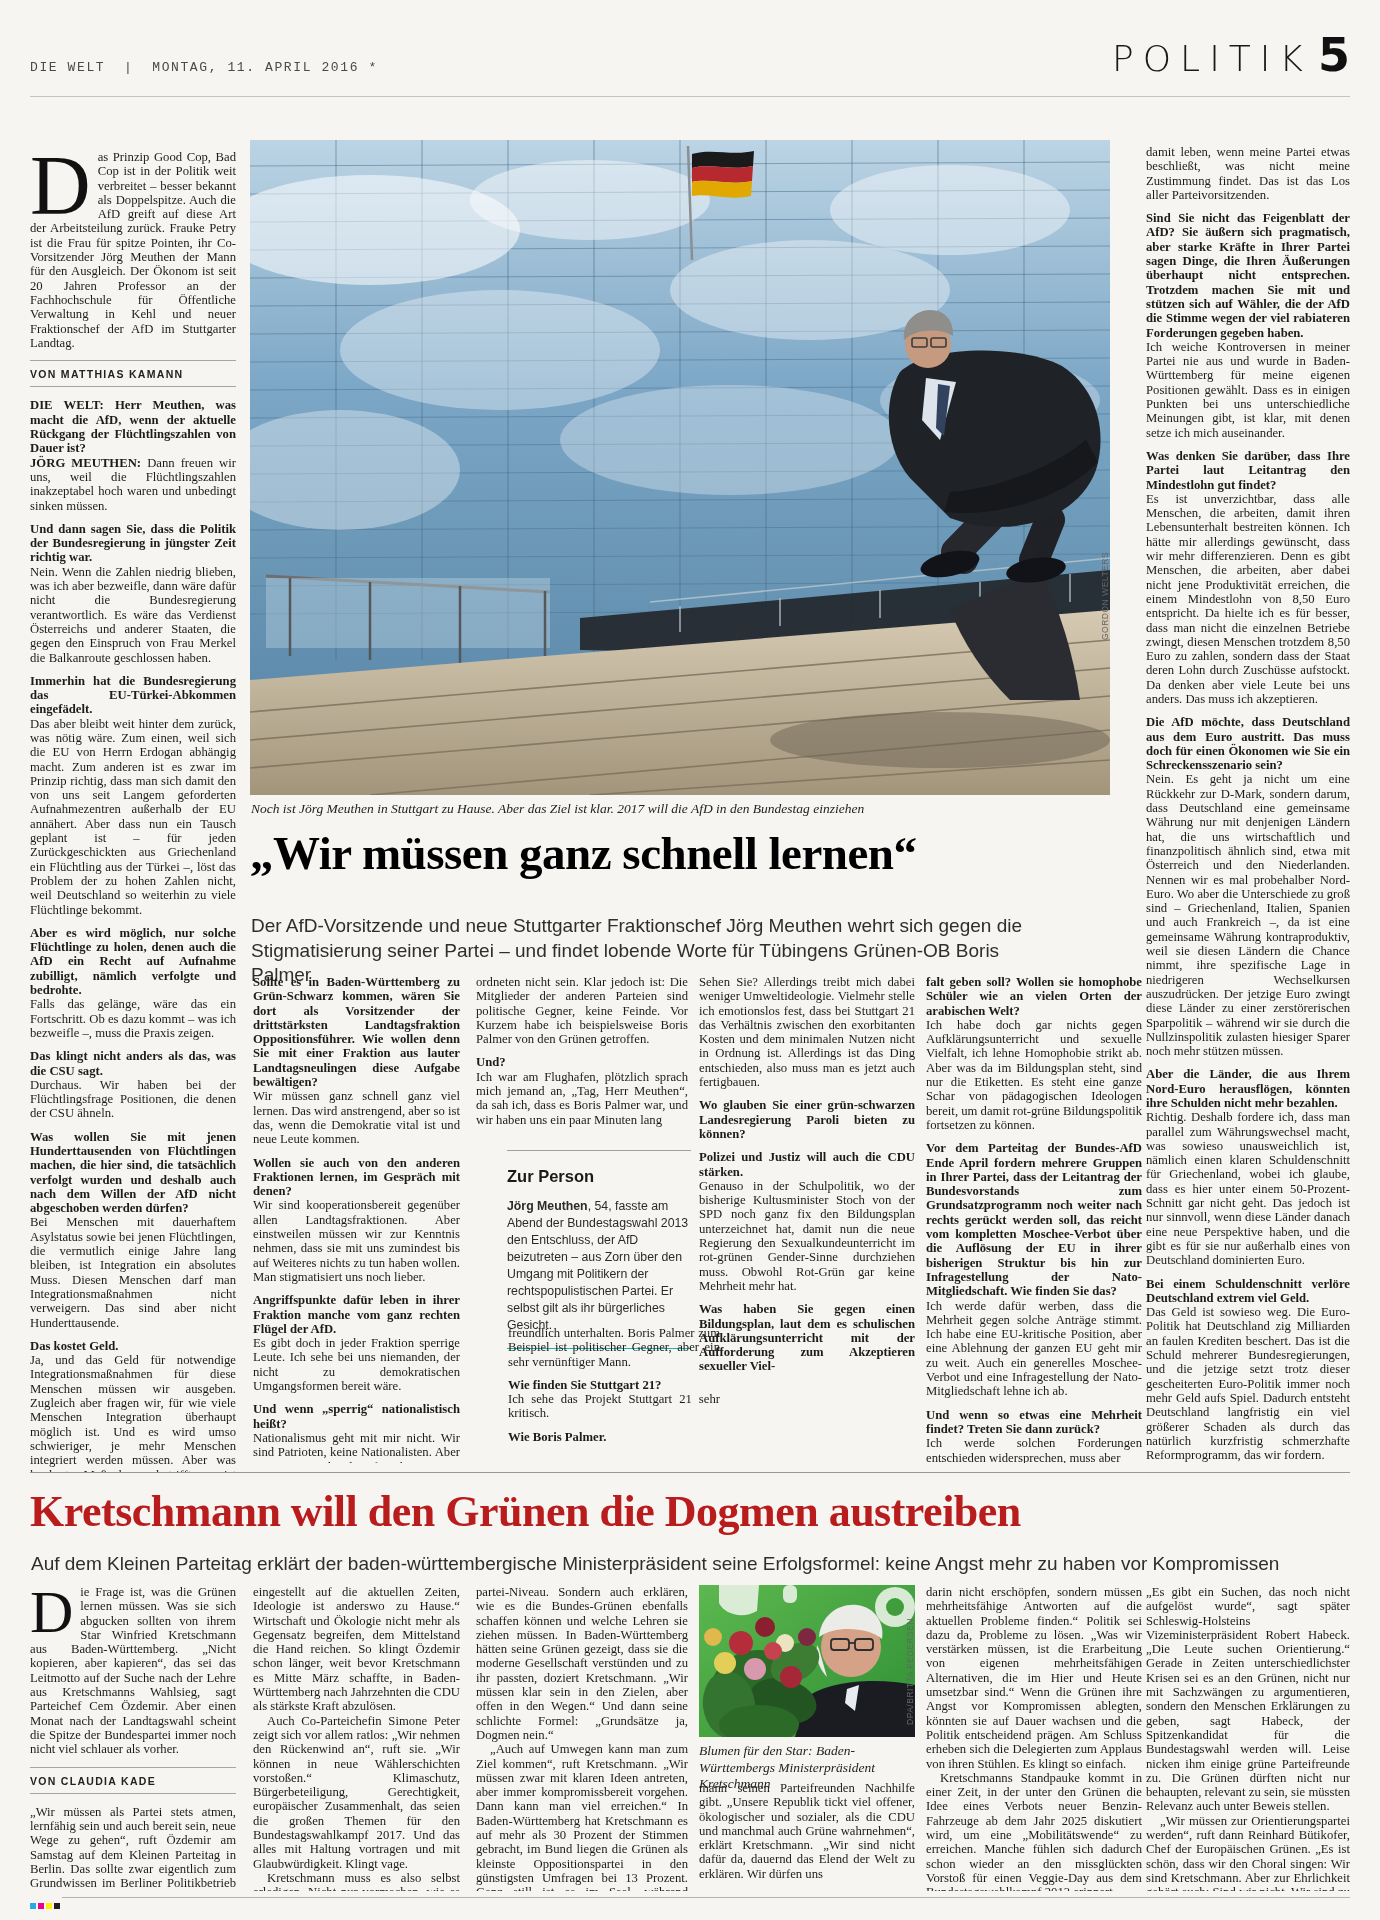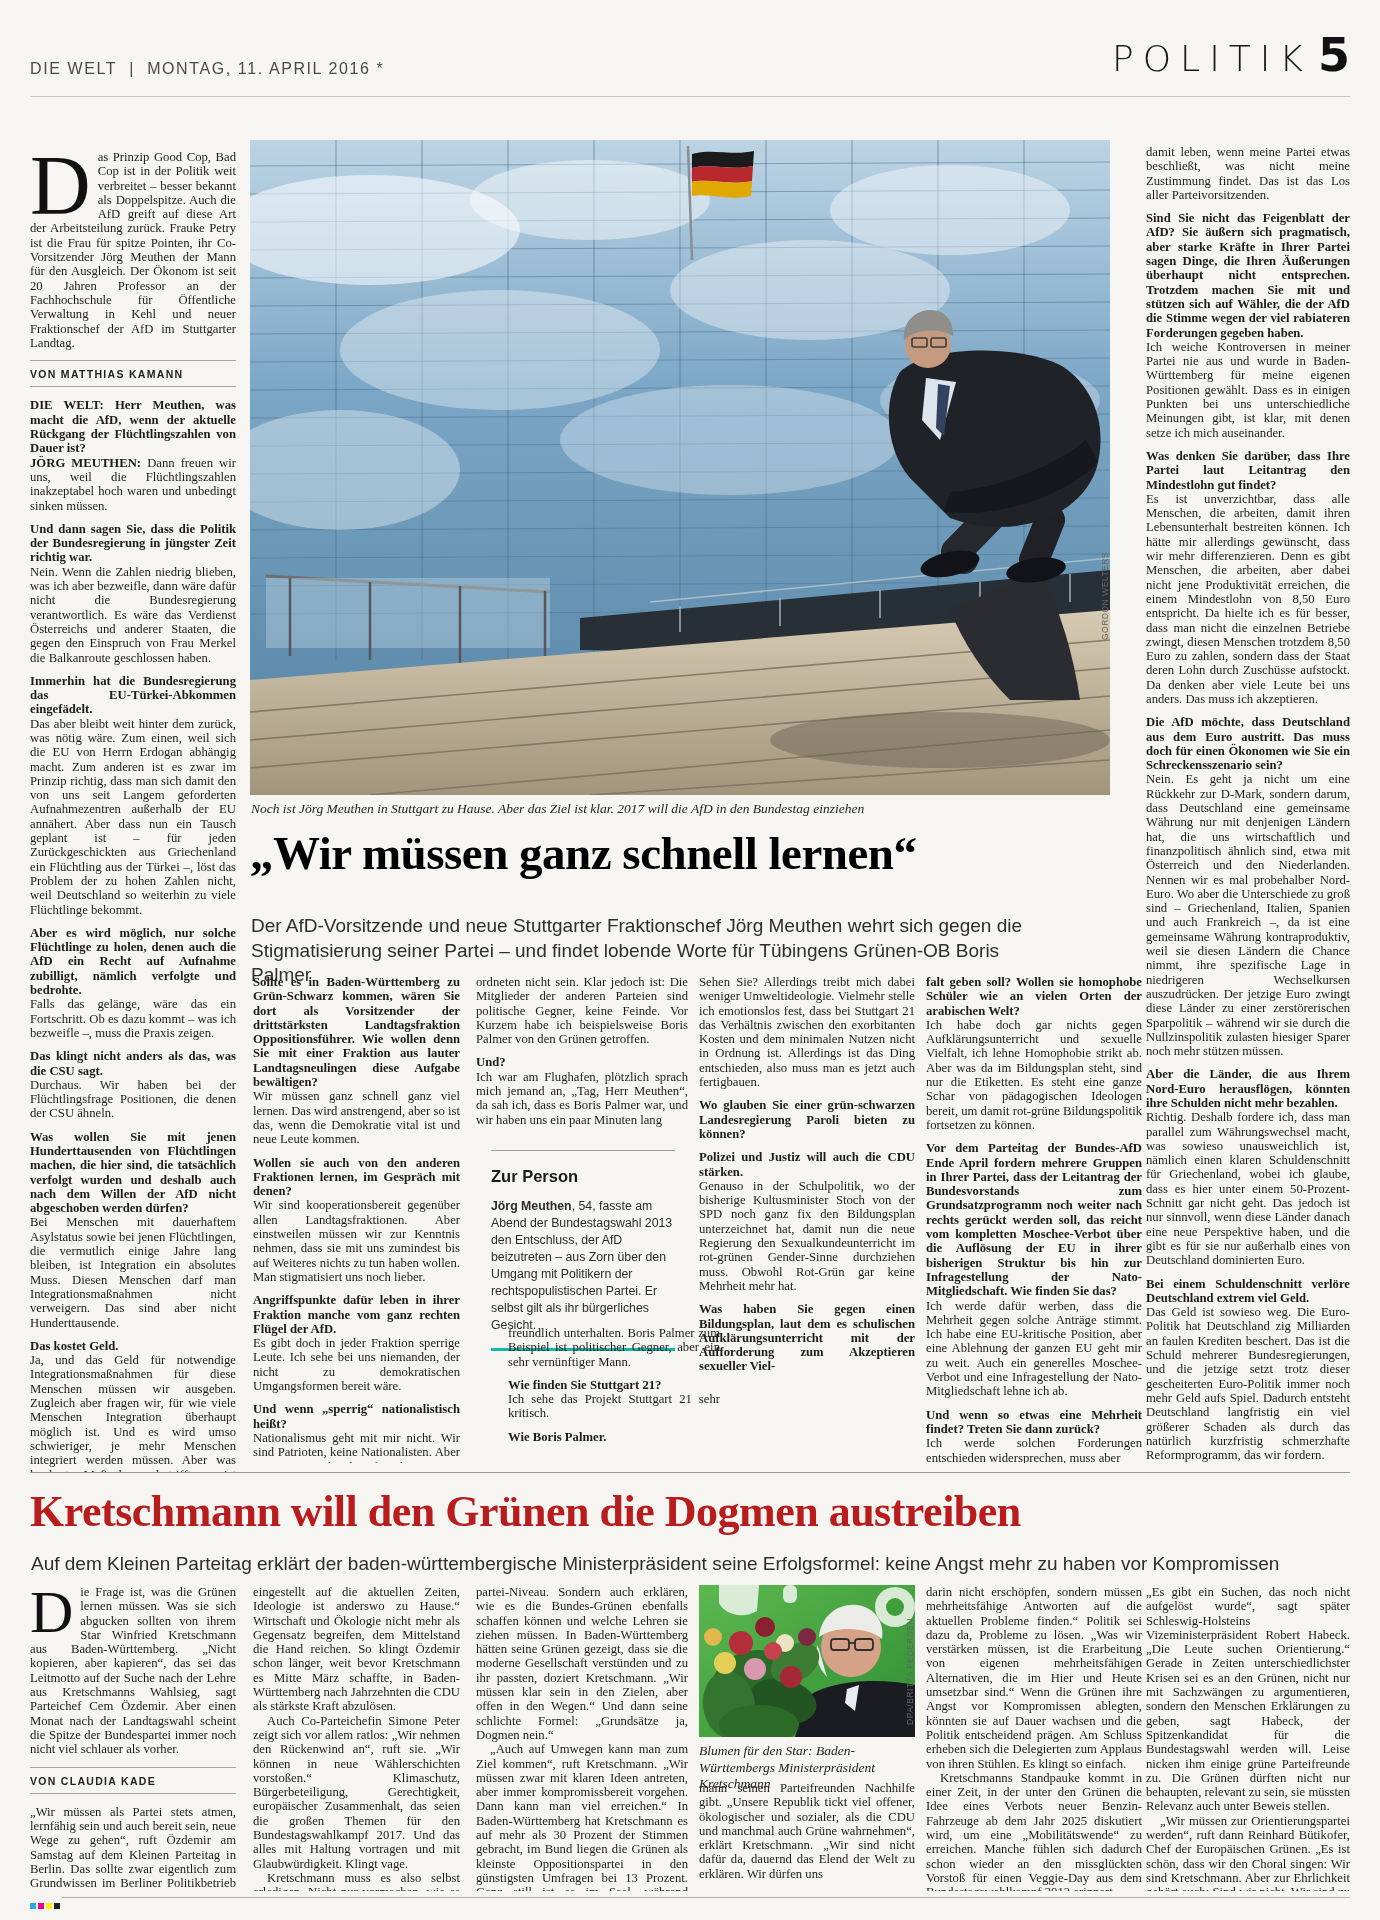--- a/index.html
+++ b/index.html
@@ -1,20 +1,20 @@
 <!DOCTYPE html>
 <html><head>
 <meta charset="utf-8">
 <style>
   html,body{margin:0;padding:0;}
   body{background:#e8e7e4;font-family:"Liberation Serif","DejaVu Serif",serif;}
   #page{position:relative;width:1380px;height:1920px;background:#f6f5f2;margin:0 auto;overflow:hidden;}
   .abs{position:absolute;}
   
-  .mast{font-family:Liberation Sans, sans-serif;font-size:16px;letter-spacing:1.6px;color:#4a4a4a;}
+  .mast{font-family:Liberation Mono, monospace;font-size:13px;letter-spacing:1.6px;color:#4a4a4a;}
   .section-name{font-family:"DejaVu Sans","Liberation Sans",sans-serif;font-weight:200;font-size:36px;letter-spacing:9px;color:#1a1a1a;}
   .section-page{font-family:"DejaVu Sans","Liberation Sans",sans-serif;font-weight:800;font-size:46px;color:#111;margin-left:6px;}
   .hrule{background:#c6c4bf;height:1px;}
   
   .col{font-size:12.7px;line-height:14.3px;text-align:justify;color:#1c1c1c;overflow:hidden;}
   .col p{margin:0;}
   .b-q{font-weight:700;margin-top:9px !important;}
   .b-qc{font-weight:700;}
   .b-a,.b-ac{font-weight:400;}
   .b-p{text-indent:14px;}
@@ -25,21 +25,21 @@
   .byline-block{border-top:1px solid #a8a5a0;border-bottom:1px solid #a8a5a0;text-align:left;
     font-family:"Liberation Sans","DejaVu Sans",sans-serif;font-size:10.5px;font-weight:700;letter-spacing:1.3px;
     color:#222;padding:6px 0 5px;margin:10px 0 11px;}
   .caption{font-style:italic;font-size:13.5px;color:#222;line-height:16.5px;}
   .headline1{font-family:Liberation Serif, serif;font-weight:700;font-size:47px;letter-spacing:-0.5px;color:#000000;}
   .standfirst{font-family:"Liberation Sans","DejaVu Sans",sans-serif;font-weight:300;font-size:19px;line-height:24.5px;color:#2e2e2e;}
   .headline2{font-family:"Liberation Serif",serif;font-weight:700;font-size:44px;letter-spacing:-0.5px;color:#b91c1c;white-space:nowrap;}
   .credit{font-family:"Liberation Sans",sans-serif;font-size:8.5px;letter-spacing:.5px;color:#666;
     transform:rotate(-90deg);transform-origin:left top;white-space:nowrap;}
   
-  .zp{border-top:1px solid #a39f99;border-bottom:3px solid #14b8a6;margin-left:15px;width:184px;
+  .zp{border-top:1px solid #a39f99;border-bottom:1px solid #14b8a6;margin-left:31px;width:184px;
       font-family:"Liberation Sans","DejaVu Sans",sans-serif;color:#2b2b2b;}
   .zp-title{font-size:16.5px;font-weight:700;margin:16px 0 12px;color:#1a1a1a;}
   .zp-body{font-size:12.3px;line-height:17px;text-align:left;padding-bottom:14px;}
   .printer-dot{width:6px;height:6px;display:inline-block;margin-right:2px;}
   svg{display:block;}
 </style>
 </head>
 <body>
 
 <div id="page">

